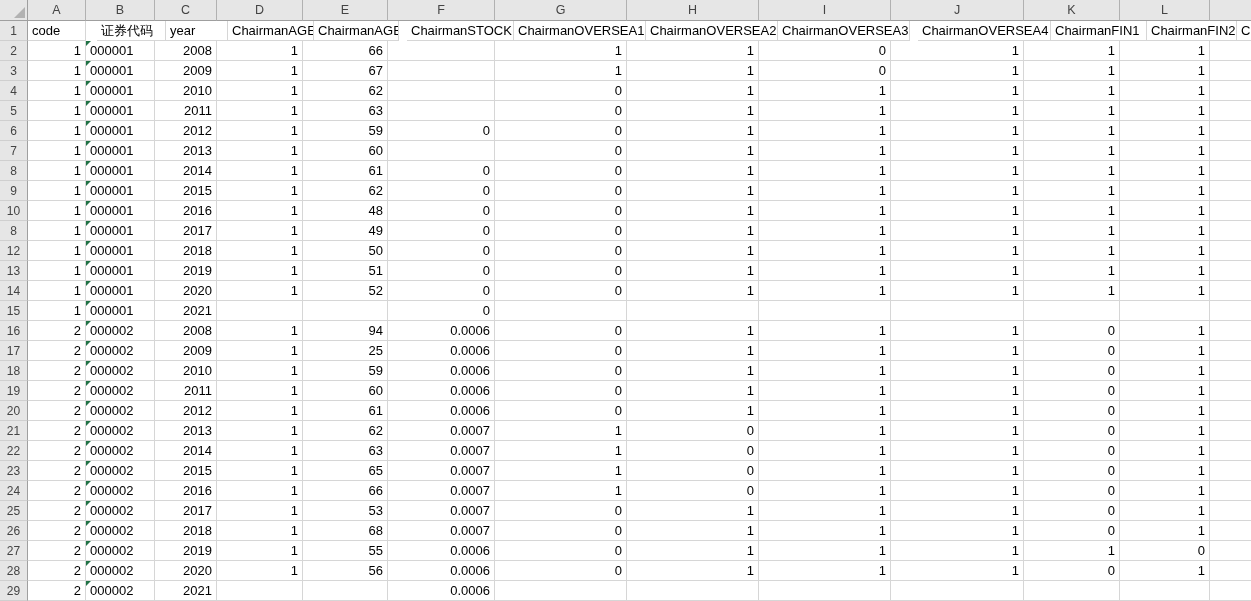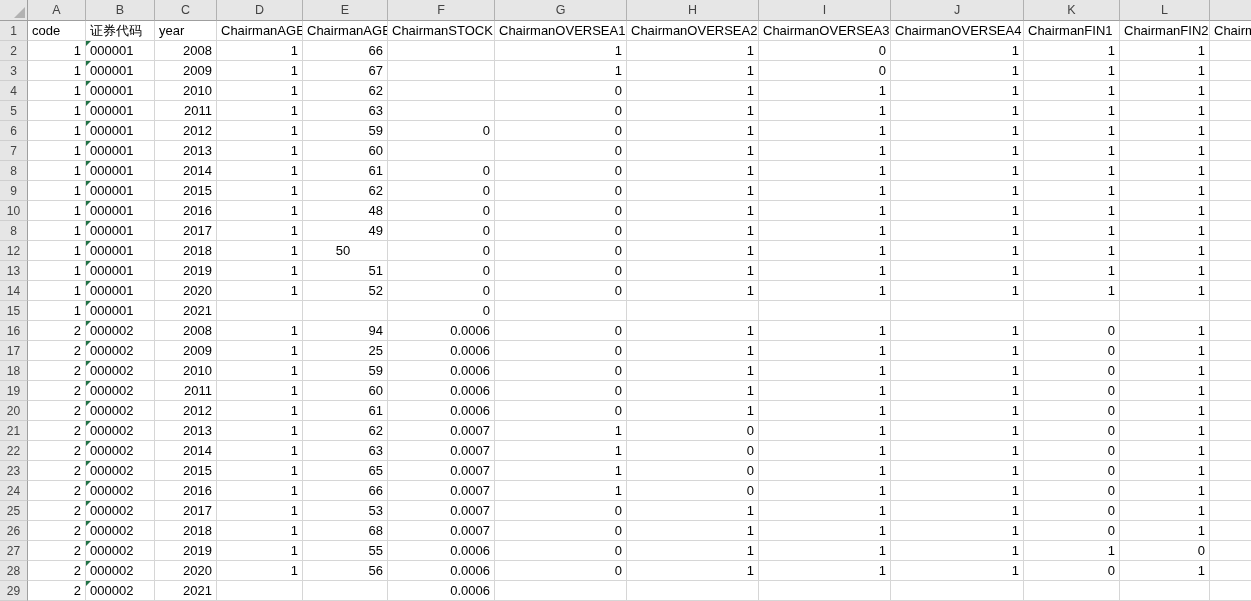--- a/index.html
+++ b/index.html
@@ -87,45 +87,45 @@
       <div class="col-hdr" style="width: 90px;">L</div>
       <div class="col-hdr" style="width: 90px;"></div>
     </div>
   <div id="gridRows">
 
   <div class="row">
         <div class="row-hdr">1</div>
         <div class="cell txt" style="width: 58px;">
           <span>code</span>
         </div>
-        <div class="cell txt" style="width: 69px;">
+        <div class="cell txt" style="width: 69px; margin-left: 11px;">
           <span>证券代码</span>
         </div>
         <div class="cell txt" style="width: 62px;">
           <span>year</span>
         </div>
         <div class="cell txt" style="width: 86px;">
           <span>ChairmanAGE</span>
         </div>
         <div class="cell txt" style="width: 85px;">
           <span>ChairmanAGE</span>
         </div>
-        <div class="cell txt" style="width: 107px;">
+        <div class="cell txt" style="width: 107px; margin-left: 8px;">
           <span>ChairmanSTOCK</span>
         </div>
         <div class="cell txt" style="width: 132px;">
           <span>ChairmanOVERSEA1</span>
         </div>
         <div class="cell txt" style="width: 132px;">
           <span>ChairmanOVERSEA2</span>
         </div>
         <div class="cell txt" style="width: 132px;">
           <span>ChairmanOVERSEA3</span>
         </div>
-        <div class="cell txt" style="width: 133px;">
+        <div class="cell txt" style="width: 133px; margin-left: 8px;">
           <span>ChairmanOVERSEA4</span>
         </div>
         <div class="cell txt" style="width: 96px;">
           <span>ChairmanFIN1</span>
         </div>
         <div class="cell txt" style="width: 90px;">
           <span>ChairmanFIN2</span>
         </div>
         <div class="cell txt" style="width: 90px;">
           <span>Chairm</span>
@@ -569,21 +569,21 @@
         <div class="cell txt" style="width: 69px;">
           <span class="tri"></span>
           <span>000001</span>
         </div>
         <div class="cell num" style="width: 62px;">
           <span>2018</span>
         </div>
         <div class="cell num" style="width: 86px;">
           <span>1</span>
         </div>
-        <div class="cell num" style="width: 85px; justify-content: center;">
+        <div class="cell num" style="width: 85px;">
           <span>50</span>
         </div>
         <div class="cell num" style="width: 107px;">
           <span>0</span>
         </div>
         <div class="cell num" style="width: 132px;">
           <span>0</span>
         </div>
         <div class="cell num" style="width: 132px;">
           <span>1</span>

